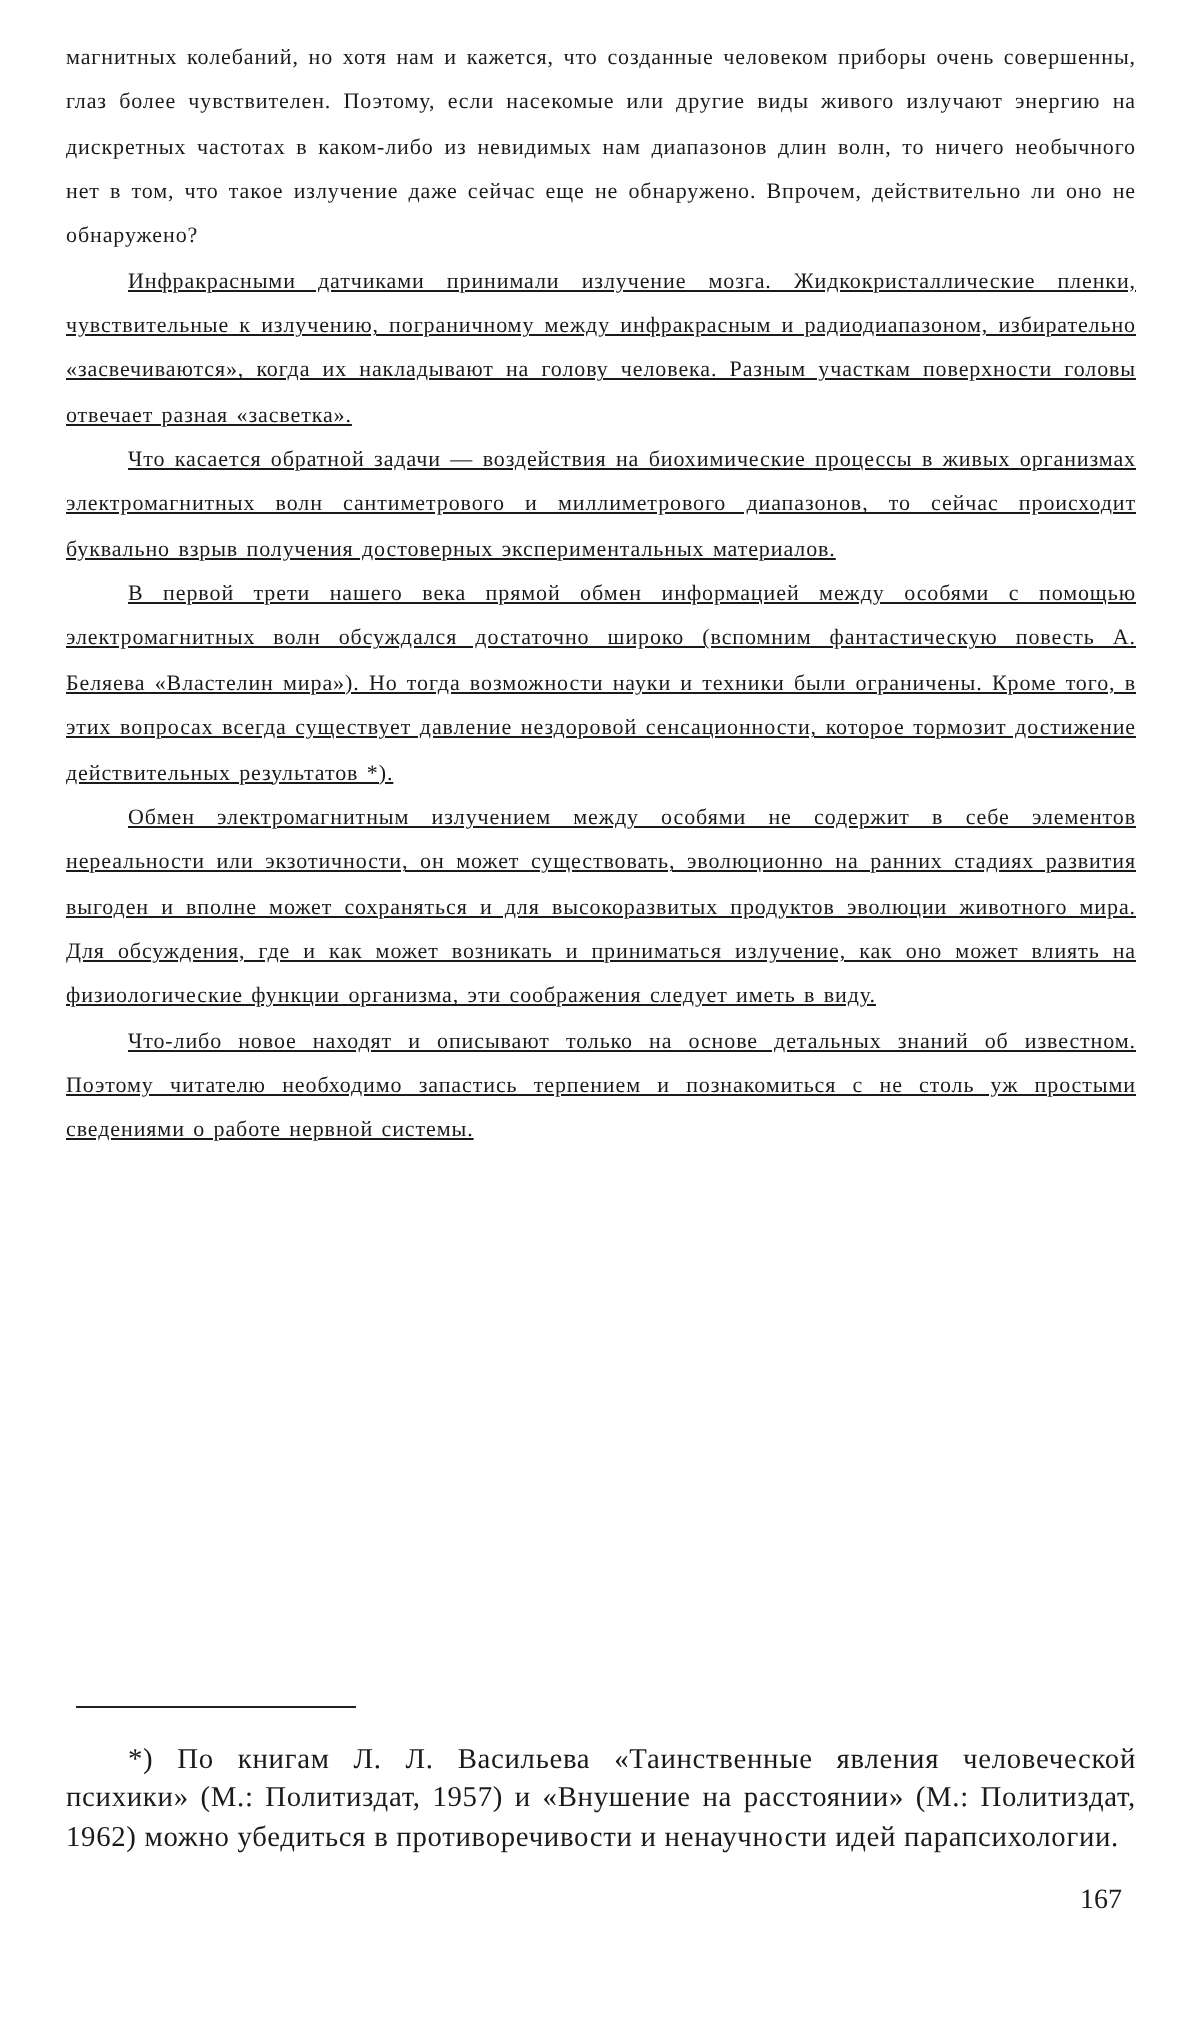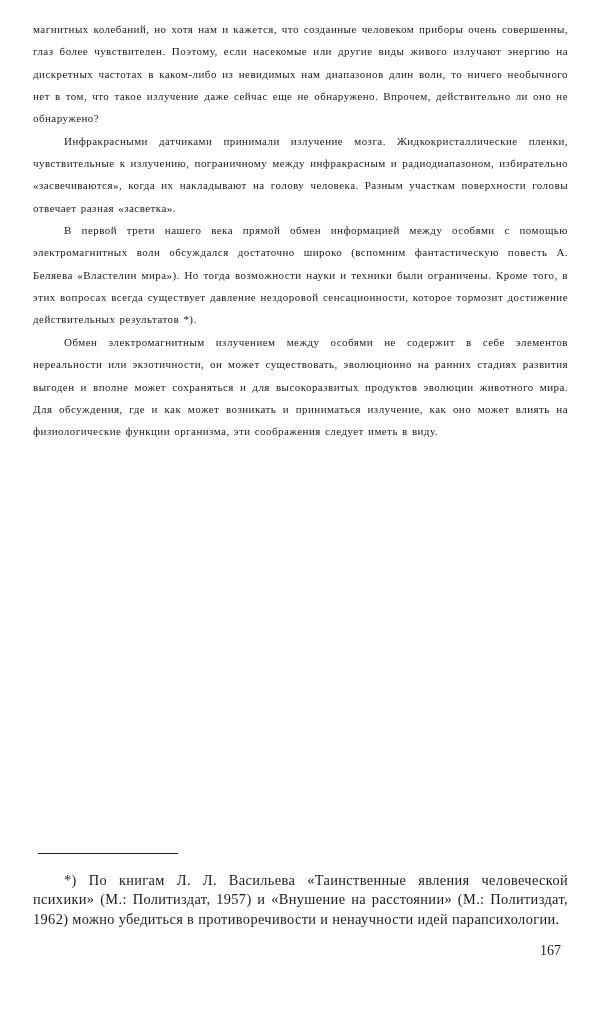--- a/index.html
+++ b/index.html
@@ -11,21 +11,21 @@
   }
   .main p {
     margin: 0;
     font-size: 11px;
     line-height: 22.35px;
     text-align: justify;
     letter-spacing: 0.45px;
     word-spacing: 1px;
     text-indent: 0;
   }
-  .main p.indent { text-indent: 31px; }
+  .main p.indent { text-indent: 31px; text-decoration: underline; }
   .rule {
     position: absolute; left: 38px; top: 853px; width: 140px; height: 0;
     border-top: 1.5px solid #222;
   }
   .footnote {
     position: absolute; left: 33px; top: 871px; width: 535px;
     font-family: "Liberation Serif", "DejaVu Serif", serif;
     color: #1a1a1a;
     font-size: 14.4px; line-height: 19.4px;
     text-align: justify; letter-spacing: 0.35px;
@@ -38,20 +38,22 @@
     font-size: 14px; color: #1a1a1a;
   }
 </style>
 </head>
 <body>
 
 <div class="page">
   <div class="main">
     <p>магнитных колебаний, но хотя нам и кажется, что созданные человеком приборы очень совершенны, глаз более чувствителен. Поэтому, если насекомые или другие виды живого излучают энергию на дискретных частотах в каком-либо из невидимых нам диапазонов длин волн, то ничего необычного нет в том, что такое излучение даже сейчас еще не обнаружено. Впрочем, действительно ли оно не обнаружено?</p>
     <p class="indent">Инфракрасными датчиками принимали излучение мозга. Жидкокристаллические пленки, чувствительные к излучению, пограничному между инфракрасным и радиодиапазоном, избирательно «засвечиваются», когда их накладывают на голову человека. Разным участкам поверхности головы отвечает разная «засветка».</p>
+    <p class="indent">Что касается обратной задачи — воздействия на биохимические процессы в живых организмах электромагнитных волн сантиметрового и миллиметрового диапазонов, то сейчас происходит буквально взрыв получения достоверных экспериментальных материалов.</p>
     <p class="indent">В первой трети нашего века прямой обмен информацией между особями с помощью электромагнитных волн обсуждался достаточно широко (вспомним фантастическую повесть А. Беляева «Властелин мира»). Но тогда возможности науки и техники были ограничены. Кроме того, в этих вопросах всегда существует давление нездоровой сенсационности, которое тормозит достижение действительных результатов *).</p>
     <p class="indent">Обмен электромагнитным излучением между особями не содержит в себе элементов нереальности или экзотичности, он может существовать, эволюционно на ранних стадиях развития выгоден и вполне может сохраняться и для высокоразвитых продуктов эволюции животного мира. Для обсуждения, где и как может возникать и приниматься излучение, как оно может влиять на физиологические функции организма, эти соображения следует иметь в виду.</p>
+    <p class="indent">Что-либо новое находят и описывают только на основе детальных знаний об известном. Поэтому читателю необходимо запастись терпением и познакомиться с не столь уж простыми сведениями о работе нервной системы.</p>
   </div>
 </div>
 
 <div class="rule"></div>
 <p class="footnote">*) По книгам Л. Л. Васильева «Таинственные явления человеческой психики» (М.: Политиздат, 1957) и «Внушение на расстоянии» (М.: Политиздат, 1962) можно убедиться в противоречивости и ненаучности идей парапсихологии.</p>
 <div class="page-number">167</div>
 
 </body></html>

